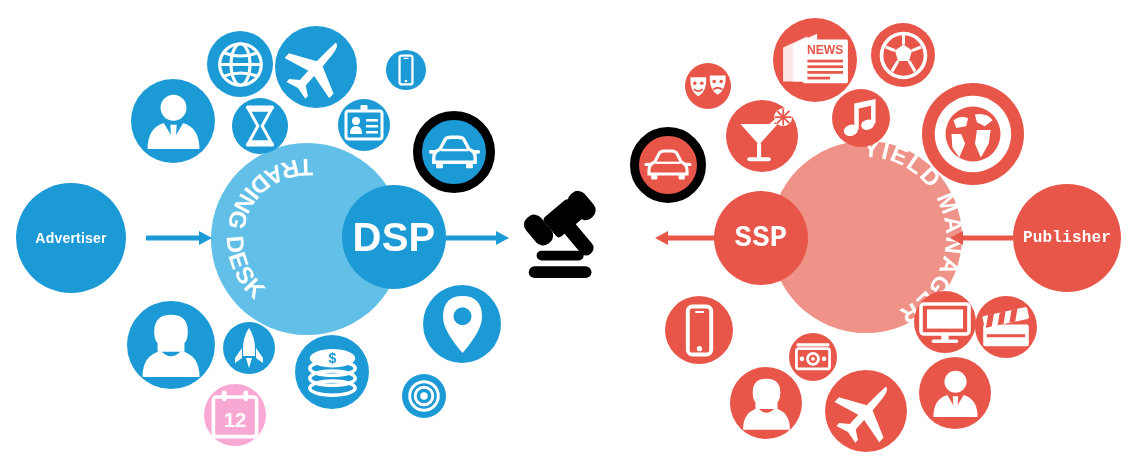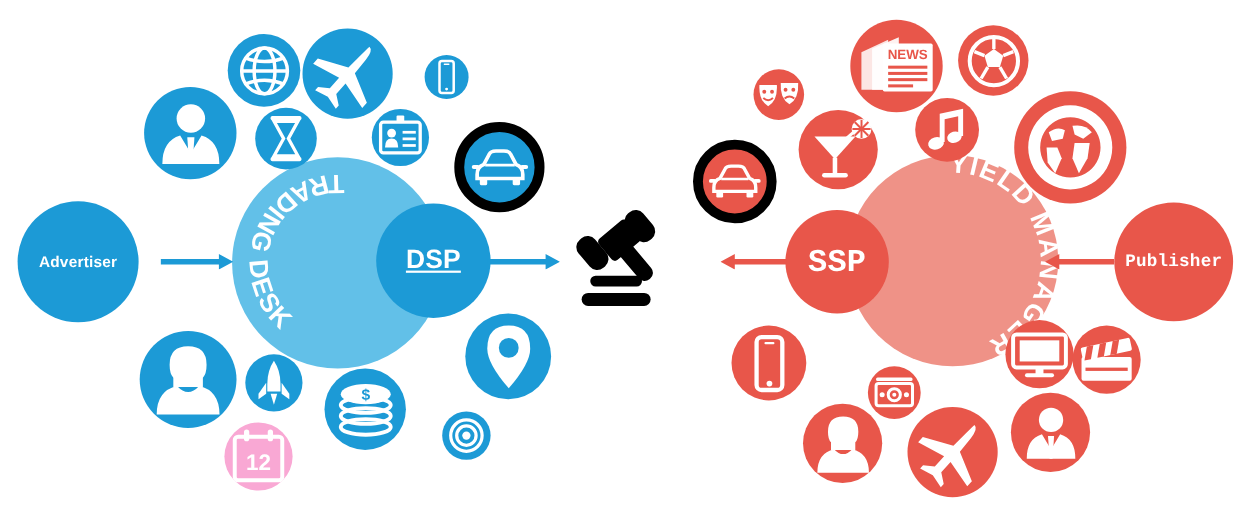--- a/index.html
+++ b/index.html
@@ -339,21 +339,21 @@
           <circle cx="34.5" cy="22.77" r="11.04"></circle>
           <path d="M12.42 57.96 Q12.42 40.02 26.22 35.88 L34.5 49.68 L42.78 35.88 Q56.58 40.02 56.58 57.96 Z"></path>
           <path d="M31.74 37.26 L37.26 37.26 L35.88 57.96 L33.12 57.96 Z" fill="#ffffff"></path>
         </svg>
       </span>
     </div>
     <div class="node" style="left: 16px; top: 183px; width: 110px; height: 110px; background: rgb(28, 154, 214);">
       <span class="lbl" style="font-size: 14px;">Advertiser</span>
     </div>
     <div class="node" style="left: 342px; top: 185px; width: 104px; height: 104px; background: rgb(28, 154, 214);">
-      <span class="lbl" style="font-size: 24px; text-decoration: underline;">DSP</span>
+      <span class="lbl" style="font-size: 40px;">DSP</span>
     </div>
     <div class="node" style="left: 714px; top: 191px; width: 94px; height: 94px; background: rgb(232, 86, 74);">
       <span class="lbl" style="font-size: 29px; font-family: Liberation Mono, monospace;">SSP</span>
     </div>
     <div class="node" style="left: 1013px; top: 184px; width: 108px; height: 108px; background: rgb(232, 86, 74);">
       <span class="lbl" style="font-size: 16px; font-family: Liberation Mono, monospace;">Publisher</span>
     </div>
     <div class="arrow" style="left: 146px; top: 231px; width: 66px; height: 14px;"><svg width="66" height="14" viewBox="0 0 66 14">
         <path d="M0 4.5 L53 4.5 L53 0 L66 7 L53 14 L53 9.5 L0 9.5 Z" fill="#1c9ad6"></path>
       </svg></div>

